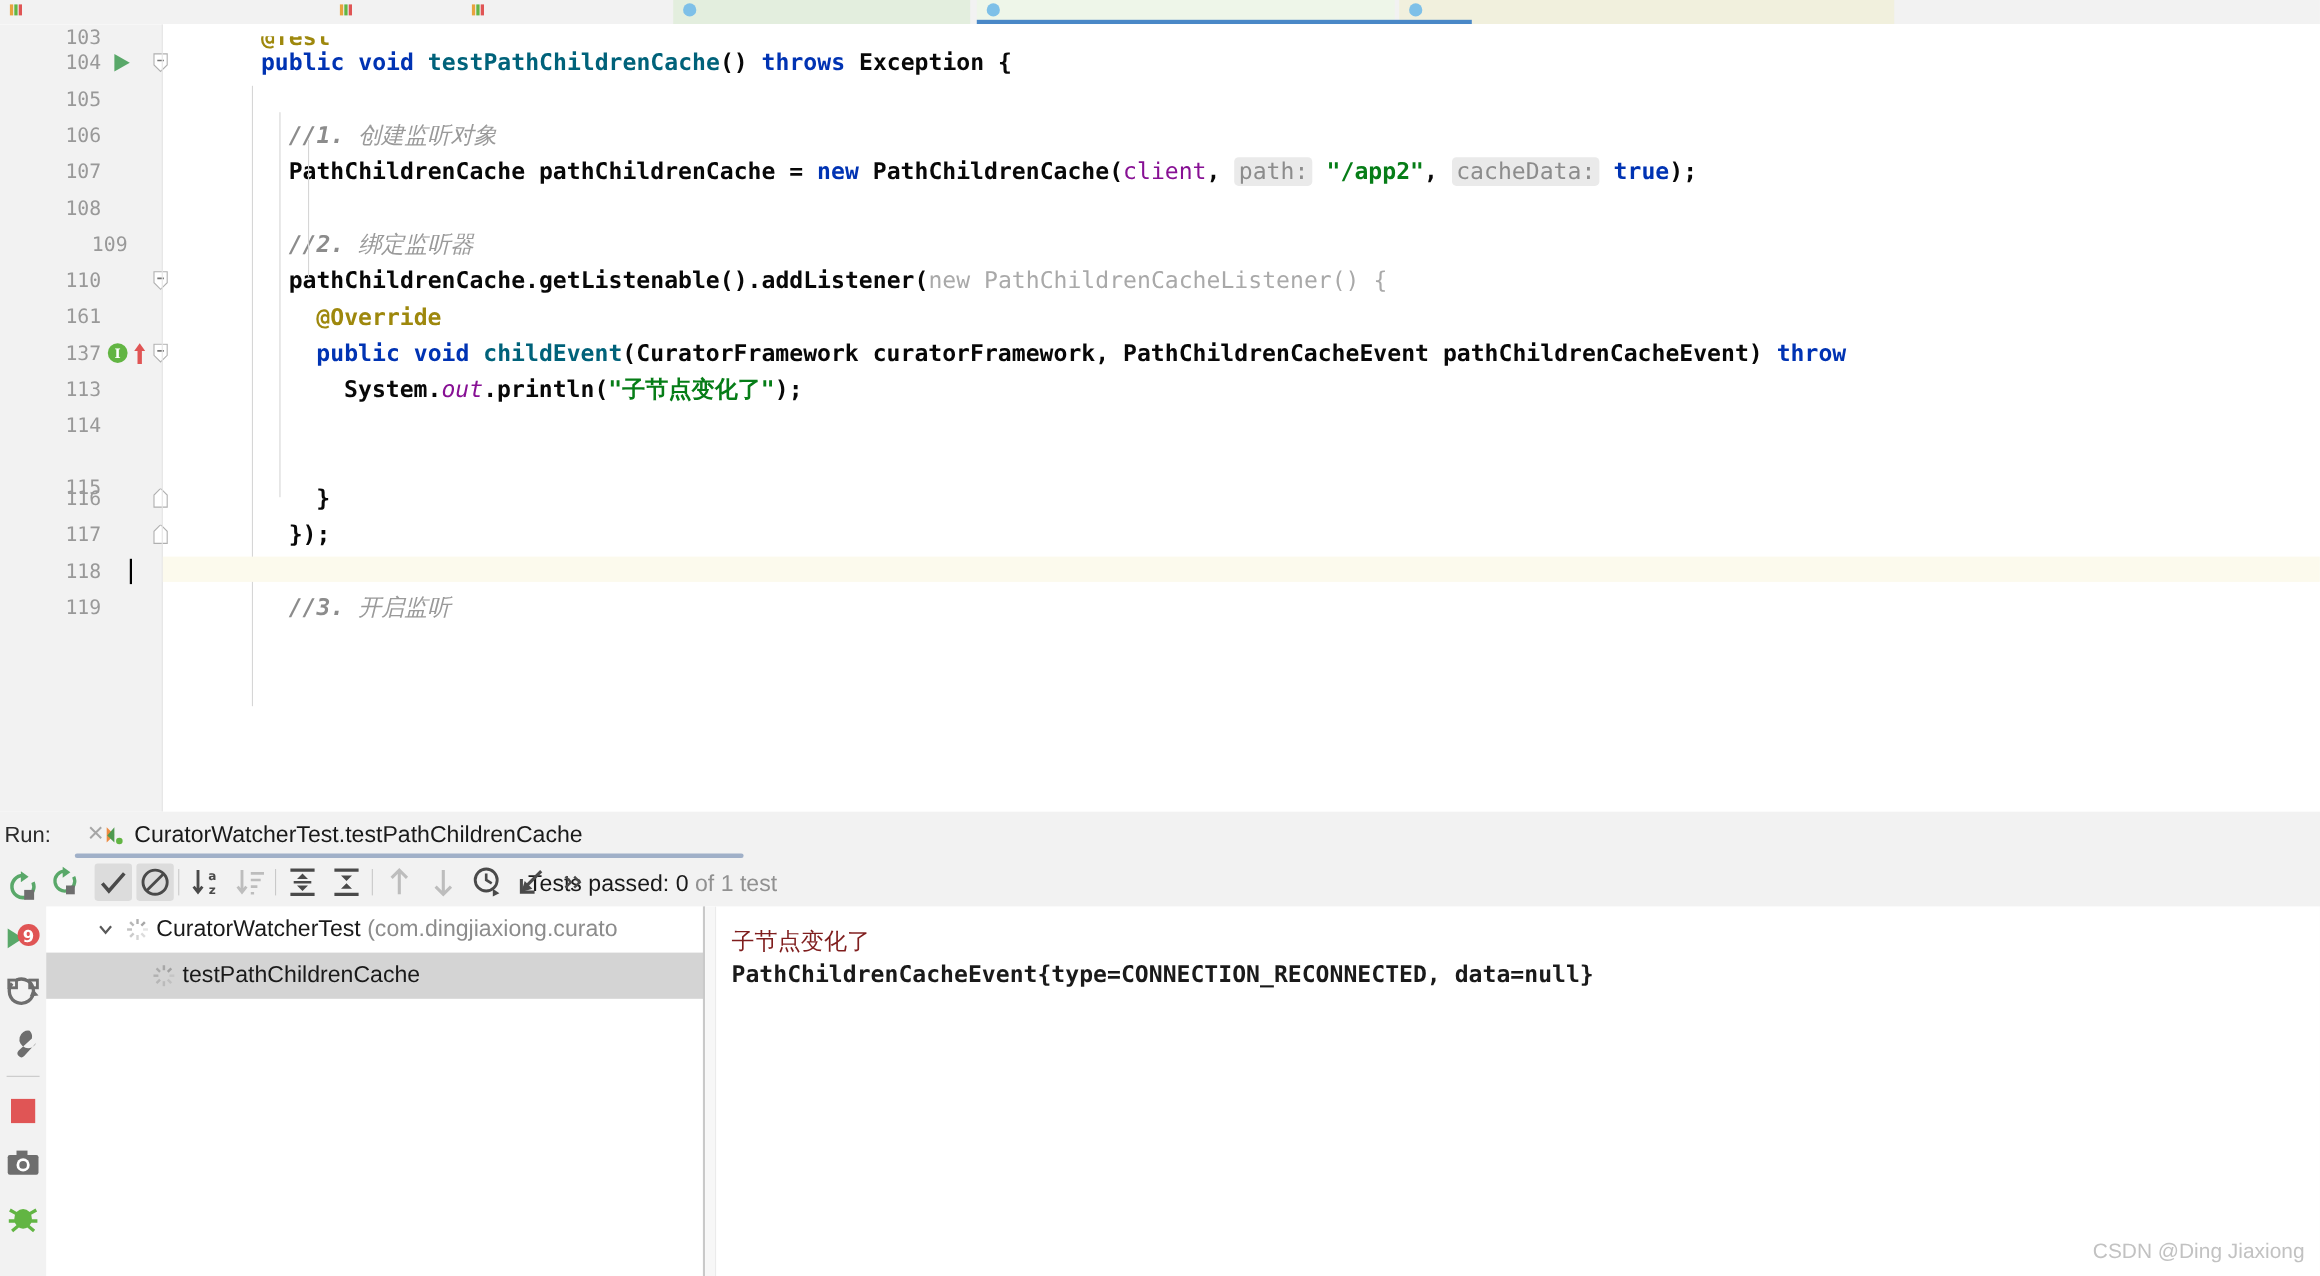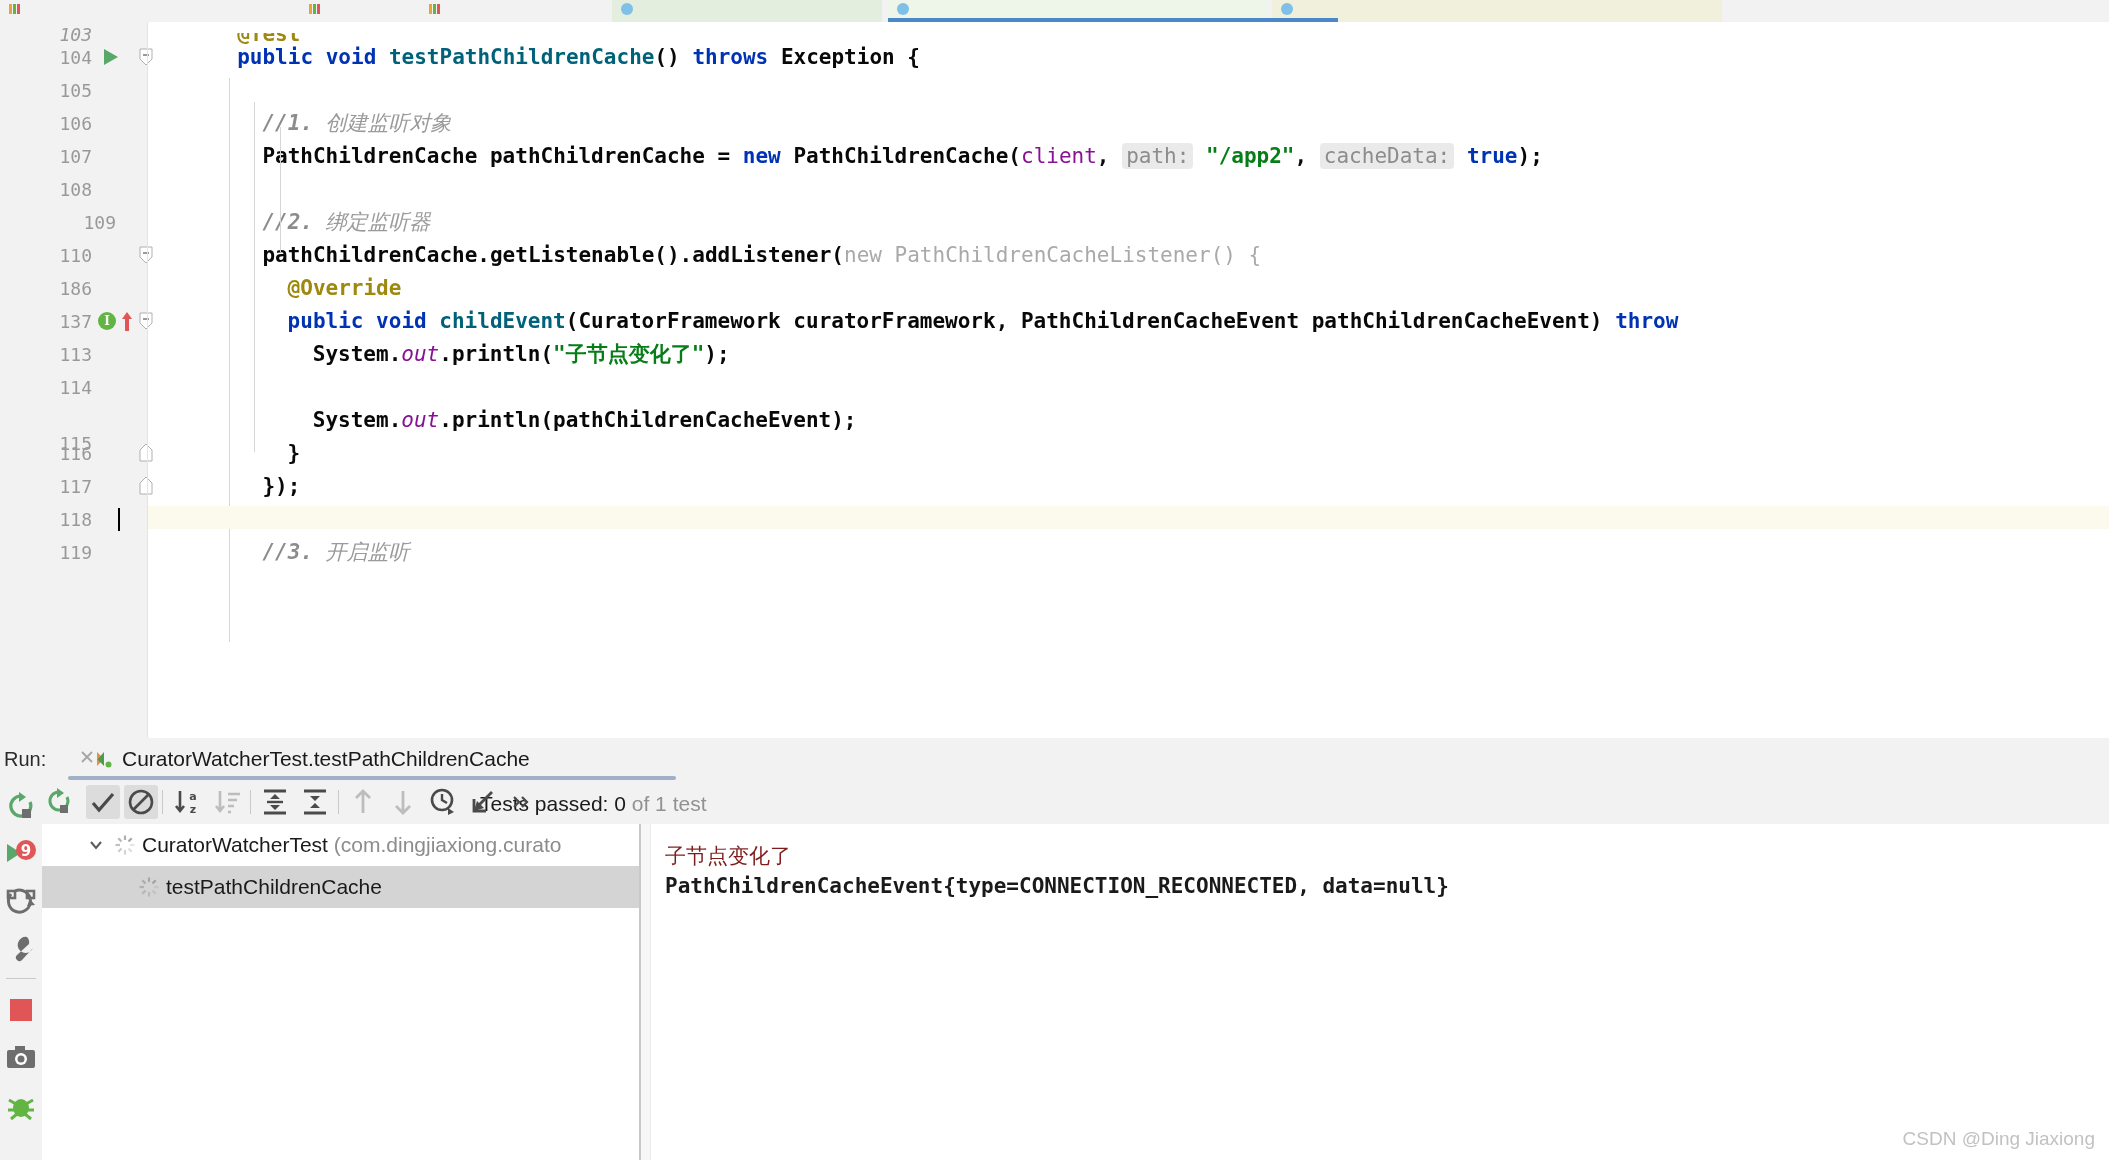--- a/index.html
+++ b/index.html
@@ -137,38 +137,38 @@
         <span class="glyph"><svg width="14" height="14" viewBox="0 0 14 14">
             <circle cx="7" cy="7" r="6" fill="#7ec0e8"></circle>
           </svg></span>
         <span class="tlabel"></span>
       </div>
       <div class="tabsel-underline" style="left: 888px; width: 450px;"></div>
     </div>
 
   <div class="editor">
     <div class="gutter" id="gutter">
-        <div class="lineno" style="top: 2px; font-style: italic;">103</div>
+        <div class="lineno" style="top: 2px;">103</div>
         <div class="lineno" style="top: 25px;">104</div>
         <div class="gut-run" style="left: 104px; top: 27px;"></div>
         <div class="foldmark" style="top: 26px;"><svg width="16" height="18" viewBox="0 0 16 18">
             <path d="M2 1 h12 v10 l-6 6 l-6 -6 z" fill="#ffffff" stroke="#b0b0b0"></path>
             <path d="M5 7 h6" stroke="#777" stroke-width="1.5"></path>
           </svg></div>
         <div class="lineno" style="top: 58px;">105</div>
         <div class="lineno" style="top: 91px;">106</div>
         <div class="lineno" style="top: 124px;">107</div>
         <div class="lineno" style="top: 157px;">108</div>
         <div class="lineno" style="top: 190px; margin-left: 24px;">109</div>
         <div class="lineno" style="top: 223px;">110</div>
         <div class="foldmark" style="top: 224px;"><svg width="16" height="18" viewBox="0 0 16 18">
             <path d="M2 1 h12 v10 l-6 6 l-6 -6 z" fill="#ffffff" stroke="#b0b0b0"></path>
             <path d="M5 7 h6" stroke="#777" stroke-width="1.5"></path>
           </svg></div>
-        <div class="lineno" style="top: 256px;">186</div>
+        <div class="lineno" style="top: 256px;">161</div>
         <div class="lineno" style="top: 289px;">137</div>
         <div class="gut-info" style="left: 98px; top: 290px;">I</div>
         <div class="gut-arrow" style="left: 120px; top: 288px;"><svg width="14" height="22" viewBox="0 0 14 22">
             <path d="M7 2 L12 9 L9 9 L9 21 L5 21 L5 9 L2 9 Z" fill="#e05555"></path>
           </svg></div>
         <div class="foldmark" style="top: 290px;"><svg width="16" height="18" viewBox="0 0 16 18">
             <path d="M2 1 h12 v10 l-6 6 l-6 -6 z" fill="#ffffff" stroke="#b0b0b0"></path>
             <path d="M5 7 h6" stroke="#777" stroke-width="1.5"></path>
           </svg></div>
         <div class="lineno" style="top: 322px;">113</div>
@@ -192,21 +192,20 @@
         <div class="cl" style="top: 57px; left: 89.2px;"></div>
         <div class="cl" style="top: 90px; left: 114.4px;"><span class="cmt">//1. </span><span class="cmt-cjk">创建监听对象</span></div>
         <div class="cl" style="top: 123px; left: 114.4px;"><span class="plain">PathChildrenCache pathChildrenCache = </span><span class="kw">new </span><span class="plain">PathChildrenCache(</span><span class="fld">client</span><span class="plain">, </span><span class="hint">path:</span><span class="plain"> </span><span class="str">"/app2"</span><span class="plain">, </span><span class="hint">cacheData:</span><span class="plain"> </span><span class="kw">true</span><span class="plain">);</span></div>
         <div class="cl" style="top: 156px; left: 114.4px;"></div>
         <div class="cl" style="top: 189px; left: 114.4px;"><span class="cmt">//2. </span><span class="cmt-cjk">绑定监听器</span></div>
         <div class="cl" style="top: 222px; left: 114.4px;"><span class="plain">pathChildrenCache.getListenable().addListener(</span><span class="dim">new PathChildrenCacheListener() {</span></div>
         <div class="cl" style="top: 255px; left: 139.6px;"><span class="anno">@Override</span></div>
         <div class="cl" style="top: 288px; left: 139.6px;"><span class="kw">public </span><span class="kw">void </span><span class="mth">childEvent</span><span class="plain">(CuratorFramework curatorFramework, PathChildrenCacheEvent pathChildrenCacheEvent) </span><span class="kw">throw</span></div>
         <div class="cl" style="top: 321px; left: 164.8px;"><span class="plain">System.</span><span class="fldi">out</span><span class="plain">.println(</span><span class="str">"子节点变化了"</span><span class="plain">);</span></div>
         <div class="cl" style="top: 354px; left: 164.8px;"></div>
-        <div class="cl" style="top: 387px; left: 164.8px;"><span class="plain">System.</span><span class="fldi">out</span><span class="plain">.println(pathChildrenCacheEvent);</span></div>
         <div class="cl" style="top: 420px; left: 139.6px;"><span class="plain">}</span></div>
         <div class="cl" style="top: 453px; left: 114.4px;"><span class="plain">});</span></div>
         <div class="cl" style="top: 486px; left: 114.4px;"></div>
         <div class="cl" style="top: 519px; left: 114.4px;"><span class="cmt">//3. </span><span class="cmt-cjk">开启监听</span></div>
         <div class="indent-guide" style="left: 81.2px; top: 56px; height: 564px;"></div>
         <div class="indent-guide" style="left: 106.4px; top: 80px; height: 350px;"></div>
         <div class="indent-guide" style="left: 131.6px; top: 105px; height: 125px;"></div>
       </div>
   <div class="caret-line" style="top: 484px;"></div>
       <div class="caret" style="left: 118px; top: 486px; height: 23px;"></div>

